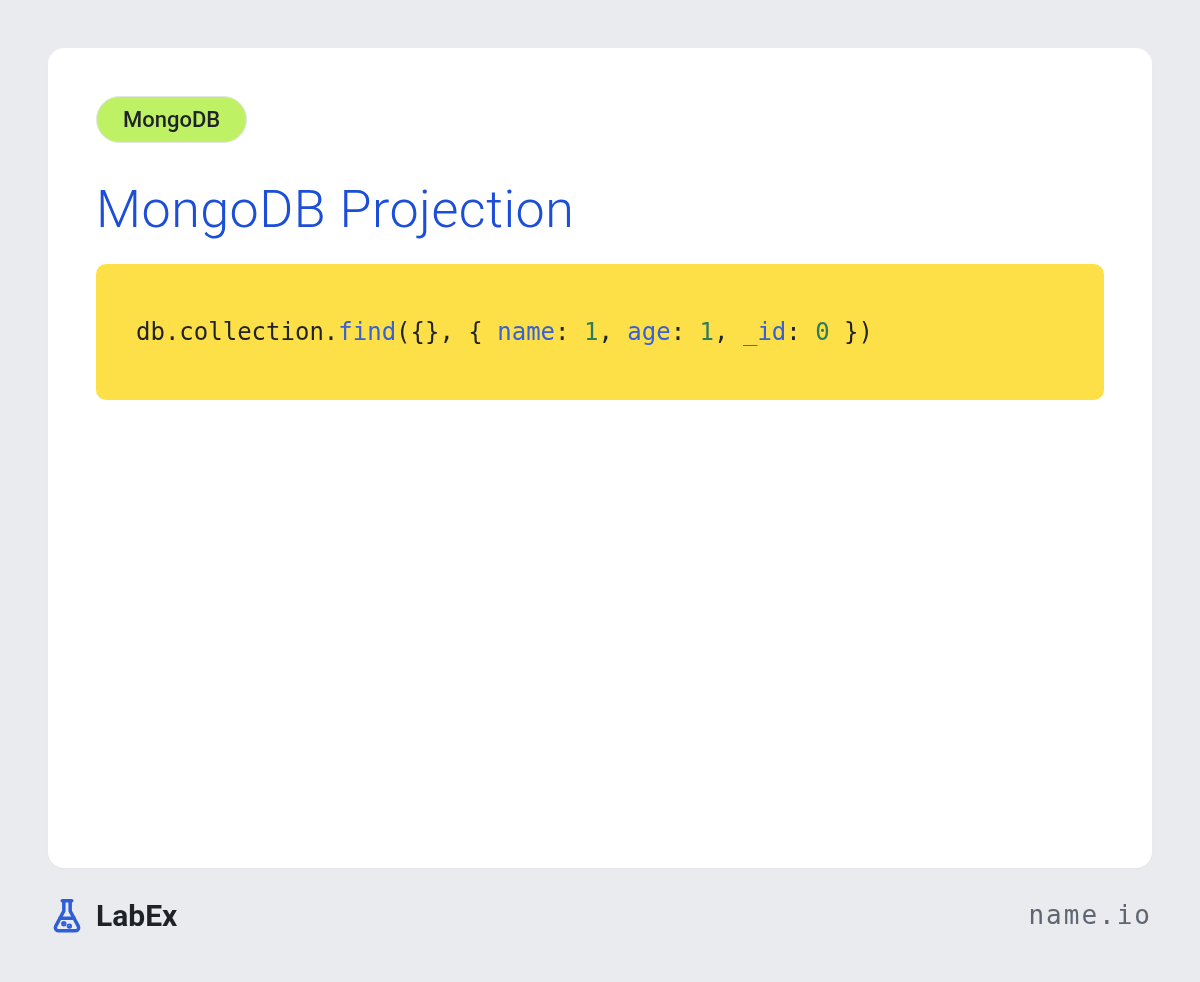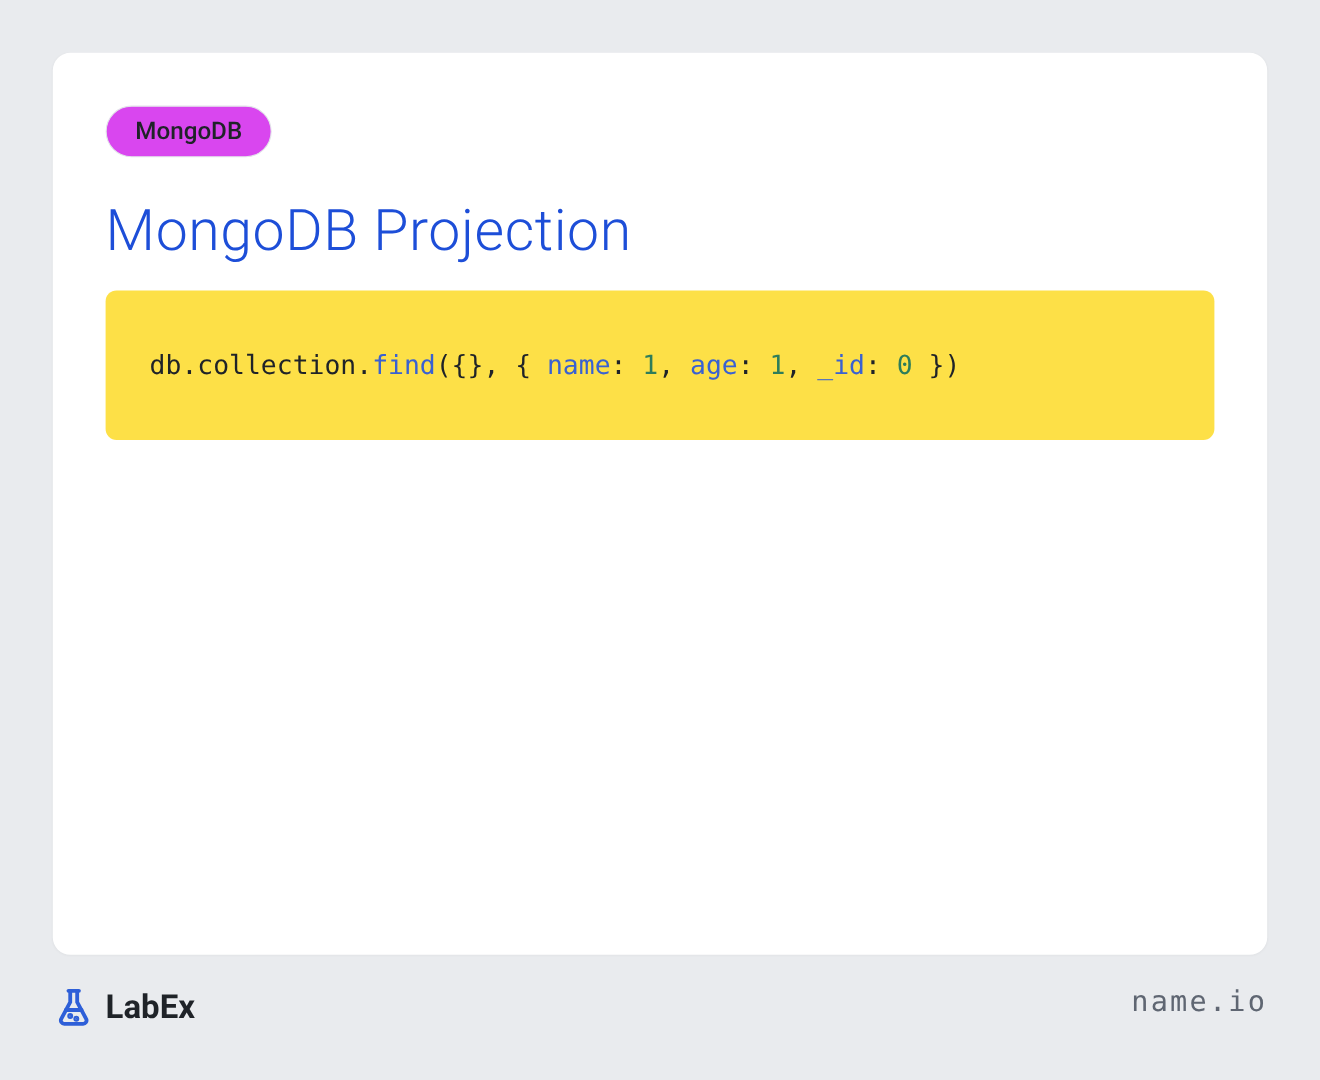--- a/index.html
+++ b/index.html
@@ -18,21 +18,21 @@
   }
   .card {
     background: #ffffff;
     border-radius: 16px;
     padding: 48px;
     flex: 1;
     box-shadow: 0 1px 2px rgba(0,0,0,0.03);
   }
   .tag {
     display: inline-block;
-    background: #d946ef;
+    background: #bef264;
     border: 1px solid #e2e4e9;
     border-radius: 999px;
     padding: 10px 26px;
     font-size: 22px;
     color: #1f2328;
     font-weight: 500;
   }
   .title {
     font-size: 52px;
     font-weight: 300;
@@ -63,21 +63,21 @@
     color: #1f2328;
     white-space: pre;
     overflow-x: auto;
   }
   .code-block .fn { color: #3961d2; }
   .code-block .key { color: #3961d2; }
   .code-block .num { color: #2e7d5a; }
   .footer {
     display: flex;
     justify-content: space-between;
-    align-items: flex-start;
+    align-items: center;
     margin-top: 28px;
   }
   .brand {
     display: flex;
     align-items: center;
     gap: 10px;
   }
   .brand-text {
     font-size: 30px;
     font-weight: 700;

